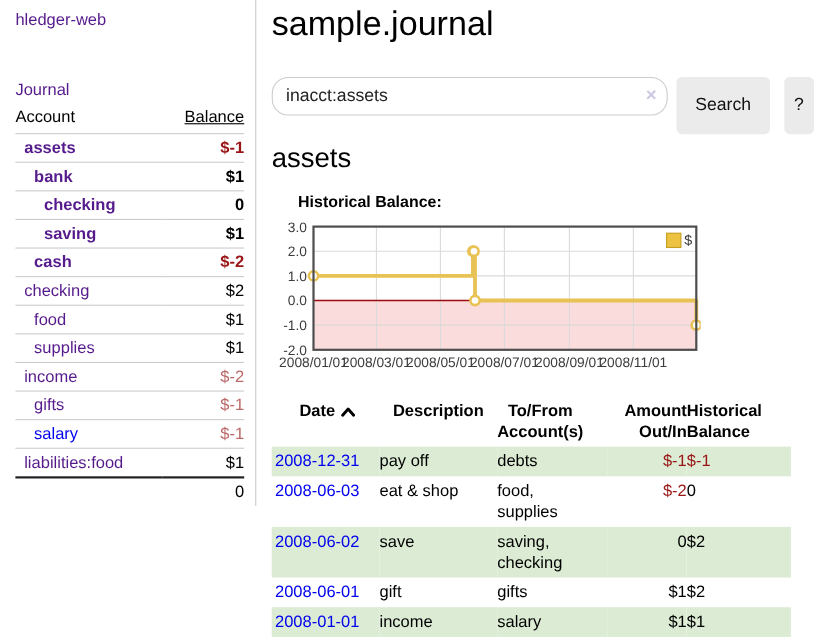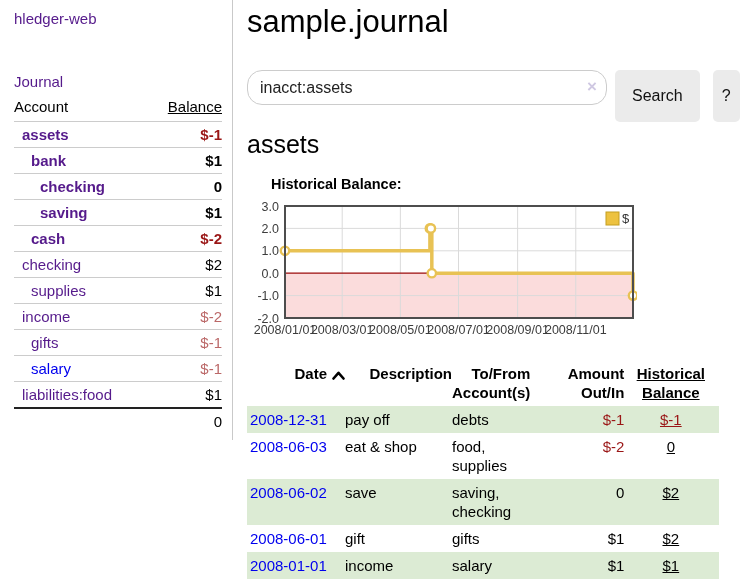--- a/index.html
+++ b/index.html
@@ -55,27 +55,27 @@
     font-size:16px; color:#111; height:52px; cursor:pointer;
   }
   .btn-search { margin-left:8px; padding:0 17px; }
   .btn-help { margin-left:13px; width:27px; padding:0; }
 
   h2.account-title { font-size:25px; font-weight:400; margin:24px 0 0; line-height:28px; }
   .chart-label { font-size:14.5px; font-weight:bold; margin-top:18px;margin-left:24px; }
   svg.chart { display:block; margin-top:10px; font-family:"Liberation Sans", sans-serif; }
 
   table.register { border-collapse:collapse; margin-top:18px; font-size:15px; }
-  table.register th { font-weight:bold; text-align:right; vertical-align:top; padding:4px 0; line-height:19px; }
+  table.register th { font-weight:bold; text-align:center; vertical-align:top; padding:4px 0; line-height:19px; }
   table.register td { vertical-align:top; padding:4px 0; line-height:19px; }
   table.register .c-date  { width:98px;  padding-left:3px; }
   table.register .c-desc  { width:107px; }
   table.register .c-acct  { width:96px;  padding-right:22px; }
   table.register .c-amt   { width:72px;  text-align:right; }
-  table.register .c-bal   { width:95px;  text-align:center; padding-right:2px;text-decoration:underline; }
+  table.register .c-bal   { width:95px;  text-align:left; padding-right:2px; }
   table.register tr.shaded td, table.register tr.shaded th { background:#dcebd4;margin-top:44px; }
   td.c-date a { color:#0000ee; text-decoration:none; }
   .neg { color:#9a1616; }
   .sort-icon { margin-left:5px; vertical-align:-1px; }
 </style>
 </head>
 <body>
 
 <div class="sidebar">
   <div class="sidebar-inner">
@@ -110,20 +110,24 @@
           <td class="acct"><a href="#">saving</a></td>
           <td class="bal">$1</td>
         </tr>
         <tr class="d2 b">
           <td class="acct"><a href="#">cash</a></td>
           <td class="bal neg-strong">$-2</td>
         </tr>
         <tr class="d1">
           <td class="acct"><a href="#">checking</a></td>
           <td class="bal">$2</td>
+        </tr>
+        <tr class="d2">
+          <td class="acct"><a href="#">food</a></td>
+          <td class="bal">$1</td>
         </tr>
         <tr class="d2">
           <td class="acct"><a href="#">supplies</a></td>
           <td class="bal">$1</td>
         </tr>
         <tr class="d1">
           <td class="acct"><a href="#">income</a></td>
           <td class="bal neg">$-2</td>
         </tr>
         <tr class="d2">

